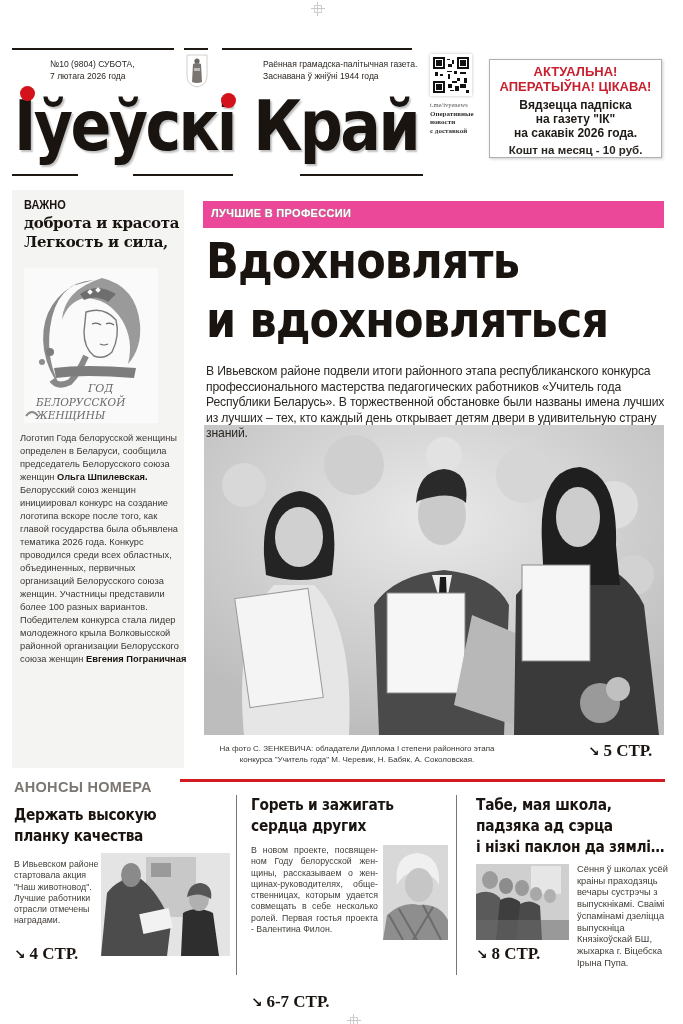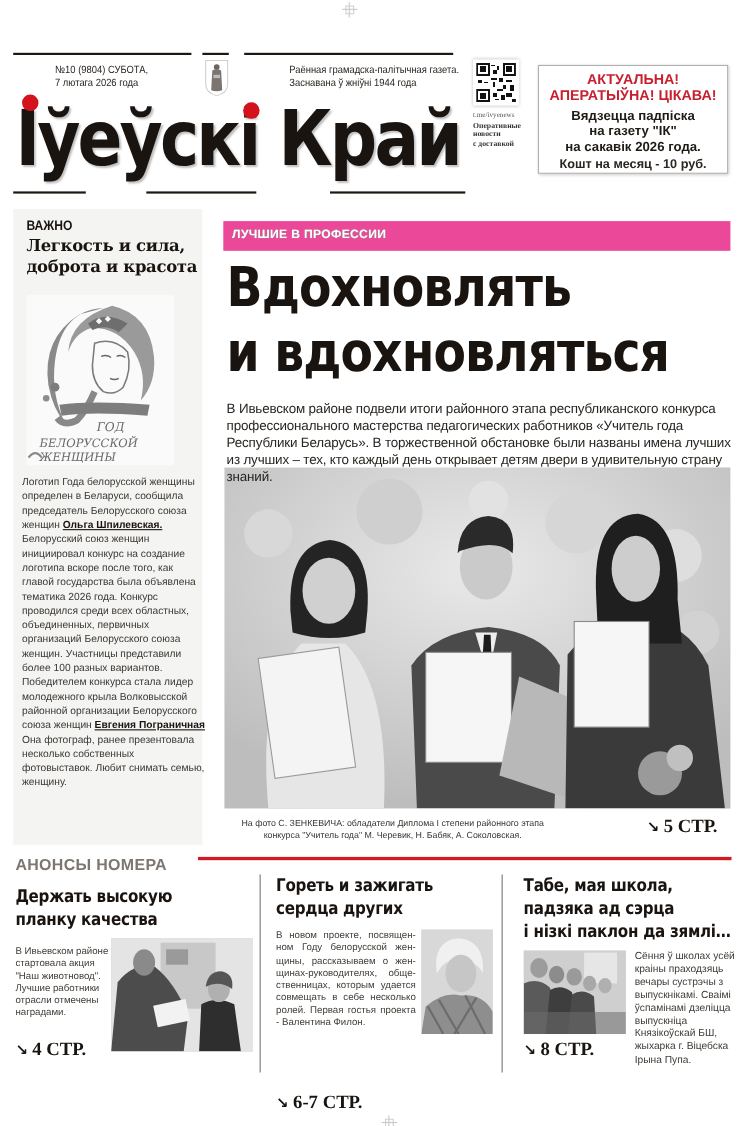--- a/index.html
+++ b/index.html
@@ -29,21 +29,21 @@
   .promo .red { color: #c8202f; font-weight: bold; font-size: 13px; line-height: 15px; }
   .promo .dark { color: #1e1a16; font-weight: bold; font-size: 12px; line-height: 14px; margin-top: 4px; }
   .promo .price { color: #2a2622; font-weight: bold; font-size: 11.5px; line-height: 14px; margin-top: 3px; }
 
   
   .sidebar { position: absolute; left: 12px; top: 190px; width: 172px; height: 578px; background: #f4f4f3; }
   .sb-kicker { position: absolute; left: 12px; top: 8px; font-weight: bold; font-size: 12.5px; color: #1a1410; transform: scaleX(.88); transform-origin: left; }
   .sb-title { position: absolute; left: 12px; top: 24px; font-family: "DejaVu Serif", serif; font-weight: bold; font-size: 15px; line-height: 19px; color: #1a1410; width: 165px; letter-spacing: -.3px; }
   .sb-logo { position: absolute; left: 12px; top: 78px; width: 134px; height: 155px; background: #fafafa; }
   .sb-body { position: absolute; left: 8px; top: 242px; width: 168px; font-size: 9.3px; line-height: 13px; color: #3c3833; }
-  .sb-body b { color: #1a1410; text-decoration: underline; }
+  .sb-body b { color: #1a1410; }
 
   
   .kicker-bar { position: absolute; left: 203px; top: 201px; width: 461px; height: 27px; background: #ec4899; }
   .kicker-bar span { position: absolute; left: 8px; top: 6px; font-weight: bold; font-size: 11px; color: #ffffff; text-shadow: 0 0 1px #999, 0 0 1px #999; letter-spacing: .3px; }
   .headline { position: absolute; left: 206px; top: 232px; font-family: "DejaVu Sans", sans-serif; font-weight: bold; font-size: 50px; line-height: 59px; color: #1a1410; letter-spacing: -1px; transform: scaleX(.86); transform-origin: left; white-space: nowrap; }
   .lead { position: absolute; left: 206px; top: 364px; width: 464px; font-size: 12.2px; line-height: 15.5px; color: #2a2622; z-index: 3; letter-spacing: -.15px; }
   .photo { position: absolute; left: 204px; top: 425px; width: 460px; height: 310px; overflow: hidden; background: radial-gradient(circle at 30% 20%, #e6e6e6, #cfcfcf 60%, #bfbfbf); }
   .caption { position: absolute; left: 207px; top: 743px; width: 300px; font-size: 8px; line-height: 11px; color: #3a3632; text-align: center; }
   .page-ref { font-family: "Liberation Serif", serif; font-weight: bold; color: #1a1410; white-space: nowrap; }
   .page-ref .arr { display: inline-block; font-family: "DejaVu Sans", sans-serif; font-size: .8em; margin-right: 4px; }
@@ -149,22 +149,22 @@
       <div>на газету "ІК"</div>
       <div>на сакавік 2026 года.</div>
     </div>
     <div class="price">Кошт на месяц - 10 руб.</div>
   </div>
 </header>
 
 <aside class="sidebar">
   <div class="sb-kicker">ВАЖНО</div>
   <div class="sb-title">
+    <div>доброта и красота</div>
     <div>Легкость и сила,</div>
-    <div>доброта и красота</div>
   </div>
   <div class="sb-logo">
     <svg viewBox="0 0 134 155" width="134" height="155">
       <path d="M70 12 Q32 14 26 60 Q22 92 36 118 Q24 104 20 82 Q14 40 48 18 Z" fill="#8a8a8a"></path>
       <path d="M78 10 Q112 18 116 56 Q118 80 104 96 Q110 72 98 52 Q84 30 60 30 Q44 34 38 52 Q40 22 78 10 Z" fill="#9a9a9a"></path>
       <path d="M56 26 Q72 14 92 26 L84 34 Q72 26 60 32 Z" fill="#6e6e6e"></path>
       <rect x="64" y="22" width="4" height="4" fill="#fafafa" transform="rotate(45 66 24)"></rect>
       <rect x="72" y="20" width="4" height="4" fill="#fafafa" transform="rotate(45 74 22)"></rect>
       <path d="M62 44 Q80 38 92 52 Q96 68 88 84 Q80 92 70 88 Q60 80 60 64 Z" fill="none" stroke="#7a7a7a" stroke-width="1.4"></path>
       <path d="M68 56 Q73 54 77 57 M82 56 Q86 54 90 57" stroke="#666" stroke-width="1.2" fill="none"></path>
@@ -175,21 +175,20 @@
         <circle cx="18" cy="94" r="3" fill="#8d8d8d"></circle>
       <text x="64" y="124" font-family="DejaVu Serif, serif" font-style="italic" font-size="11" fill="#6a6a6a">ГОД</text>
       <text x="12" y="138" font-family="DejaVu Serif, serif" font-style="italic" font-size="10.5" fill="#6a6a6a">БЕЛОРУССКОЙ</text>
       <text x="12" y="151" font-family="DejaVu Serif, serif" font-style="italic" font-size="10.5" fill="#6a6a6a">ЖЕНЩИНЫ</text>
       <path d="M2 148 Q8 140 14 148" stroke="#8a8a8a" stroke-width="2" fill="none"></path>
     </svg>
   </div>
   <div class="sb-body">
     <span>Логотип Года белорусской женщины определен в Беларуси, сообщила председатель Белорусского союза женщин </span><b>Ольга Шпилевская.</b><br>
     <span>Белорусский союз женщин инициировал конкурс на создание логотипа вскоре после того, как главой государства была объявлена тематика 2026 года. Конкурс проводился среди всех областных, объединенных, первичных организаций Белорусского союза женщин. Участницы представили более 100 разных вариантов. Победителем конкурса стала лидер молодежного крыла Волковысской районной организации Белорусского союза женщин </span><b>Евгения Пограничная</b><br>
-    <span>Она фотограф, ранее презентовала несколько собственных фотовыставок. Любит снимать семью, женщину.</span>
   </div>
 </aside>
 
 <section>
   <div class="kicker-bar">
     <span>ЛУЧШИЕ В ПРОФЕССИИ</span>
   </div>
   <h1 class="headline">
     <div>Вдохновлять</div>
     <div>и вдохновляться</div>

